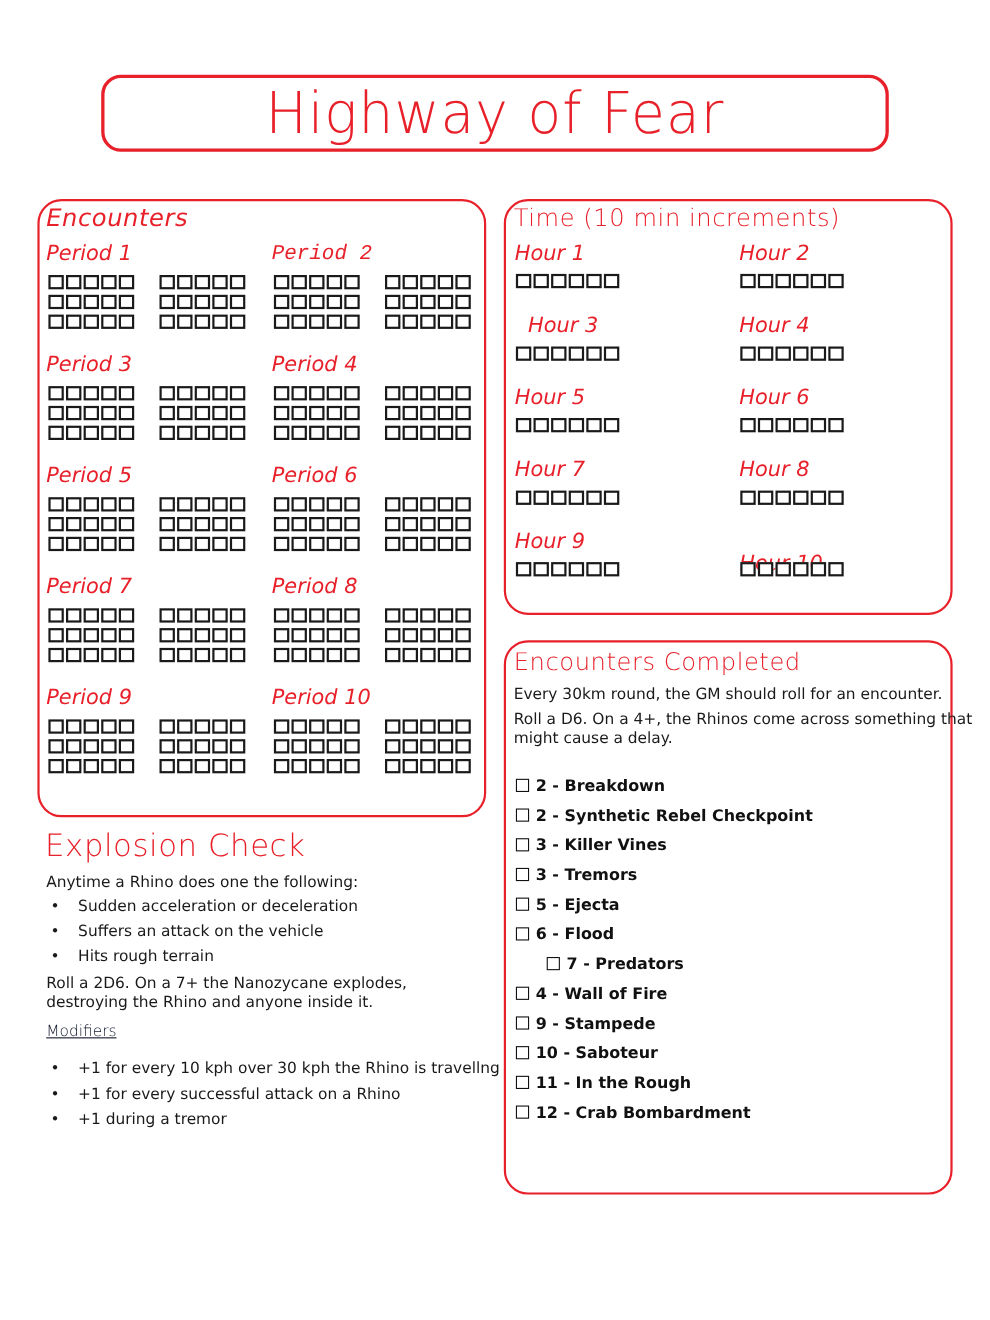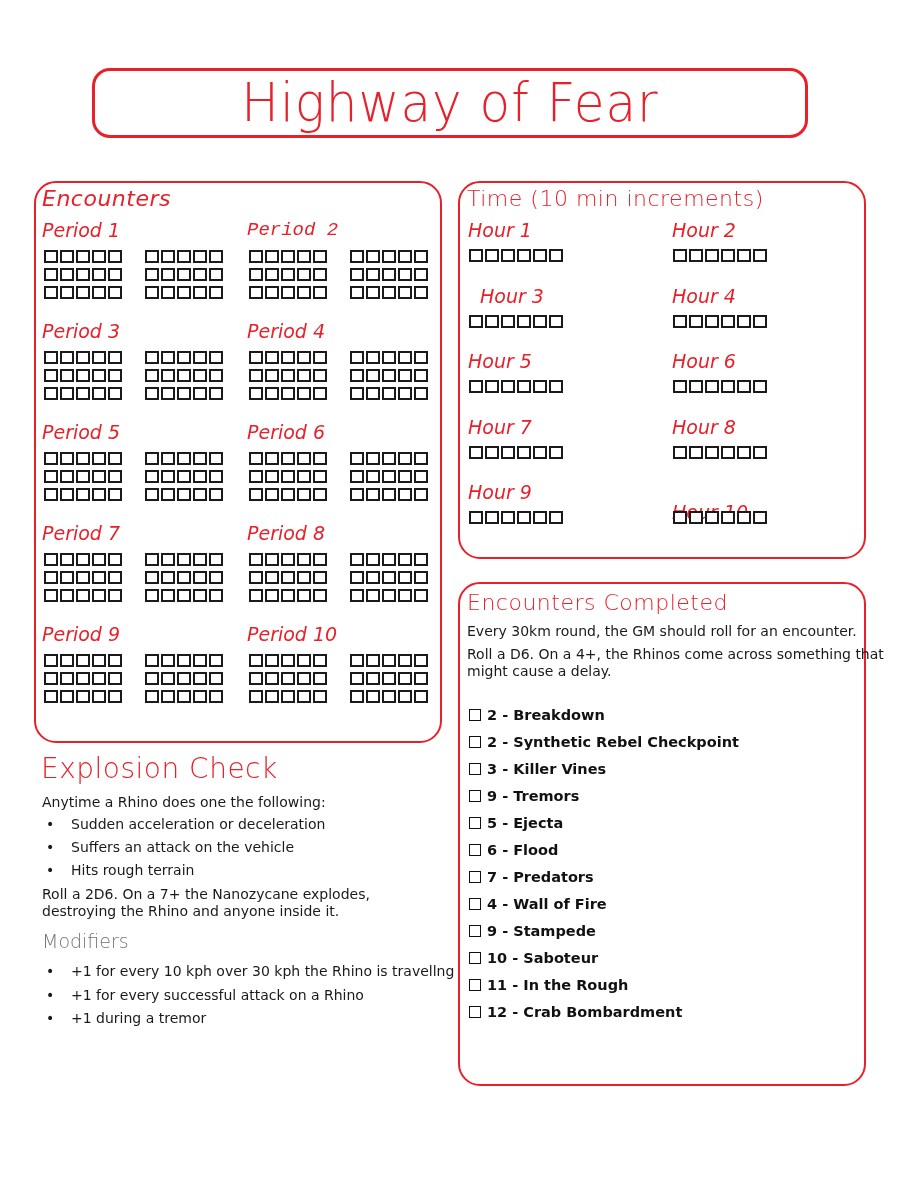--- a/index.html
+++ b/index.html
@@ -39,21 +39,21 @@
 
   .body-text { position: absolute; font-size: 14px; line-height: 18px; color: #1a1a1a; white-space: nowrap; }
   .bullet { position: absolute; font-size: 14px; color: #1a1a1a; white-space: nowrap; }
   .bullet .dot { position: absolute; left: 0; top: 0; }
   .bullet .txt { position: absolute; left: 25px; top: 0; }
 
   .section-title {
     position: absolute; font-size: 28px; color: #e8202a; font-weight: 300; white-space: nowrap; letter-spacing: 0.5px;
   }
   .mod-title {
-    position: absolute; font-size: 19px; color: #737373; font-weight: 300; white-space: nowrap;
+    position: absolute; font-size: 14px; color: #0f172a; font-weight: 300; white-space: nowrap; text-decoration: underline;
   }
 
   .enc-item {
     position: absolute; left: 469px; font-size: 14.5px; font-weight: bold; color: #111; white-space: nowrap;
   }
   .enc-item .cb {
     display: inline-block; width: 12px; height: 12px; border: 1.6px solid #111; vertical-align: -1px; margin-right: 6px;
   }
 </style>
 </head>
@@ -455,24 +455,24 @@
 
 <div class="panel enc-panel"></div>
 <div class="panel-title" style="left:467px;top:590px;">Encounters Completed</div>
 <div class="body-text" style="left:467px;top:622px;">Every 30km round, the GM should roll for an encounter.</div>
 <div class="body-text" style="left:467px;top:645px;">Roll a D6. On a 4+, the Rhinos come across something that</div>
 <div class="body-text" style="left:467px;top:662px;">might cause a delay.</div>
 <div id="enc-container">
     <div class="enc-item" style="top: 707px;"><span class="cb"></span><span>2 - Breakdown</span></div>
     <div class="enc-item" style="top: 734px;"><span class="cb"></span><span>2 - Synthetic Rebel Checkpoint</span></div>
     <div class="enc-item" style="top: 761px;"><span class="cb"></span><span>3 - Killer Vines</span></div>
-    <div class="enc-item" style="top: 788px;"><span class="cb"></span><span>9 - Tremors</span></div>
+    <div class="enc-item" style="top: 788px;"><span class="cb"></span><span>3 - Tremors</span></div>
     <div class="enc-item" style="top: 815px;"><span class="cb"></span><span>5 - Ejecta</span></div>
     <div class="enc-item" style="top: 842px;"><span class="cb"></span><span>6 - Flood</span></div>
-    <div class="enc-item" style="top: 869px;"><span class="cb"></span><span>7 - Predators</span></div>
+    <div class="enc-item" style="top: 869px; margin-left: 28px;"><span class="cb"></span><span>7 - Predators</span></div>
     <div class="enc-item" style="top: 896px;"><span class="cb"></span><span>4 - Wall of Fire</span></div>
     <div class="enc-item" style="top: 923px;"><span class="cb"></span><span>9 - Stampede</span></div>
     <div class="enc-item" style="top: 950px;"><span class="cb"></span><span>10 - Saboteur</span></div>
     <div class="enc-item" style="top: 977px;"><span class="cb"></span><span>11 - In the Rough</span></div>
     <div class="enc-item" style="top: 1004px;"><span class="cb"></span><span>12 - Crab Bombardment</span></div>
   </div>
 
 <div class="section-title" style="left:41px;top:752px;">Explosion Check</div>
 <div class="body-text" style="left:42px;top:793px;">Anytime a Rhino does one the following:</div>
 <div class="bullet" style="left:46px;top:816px;">

